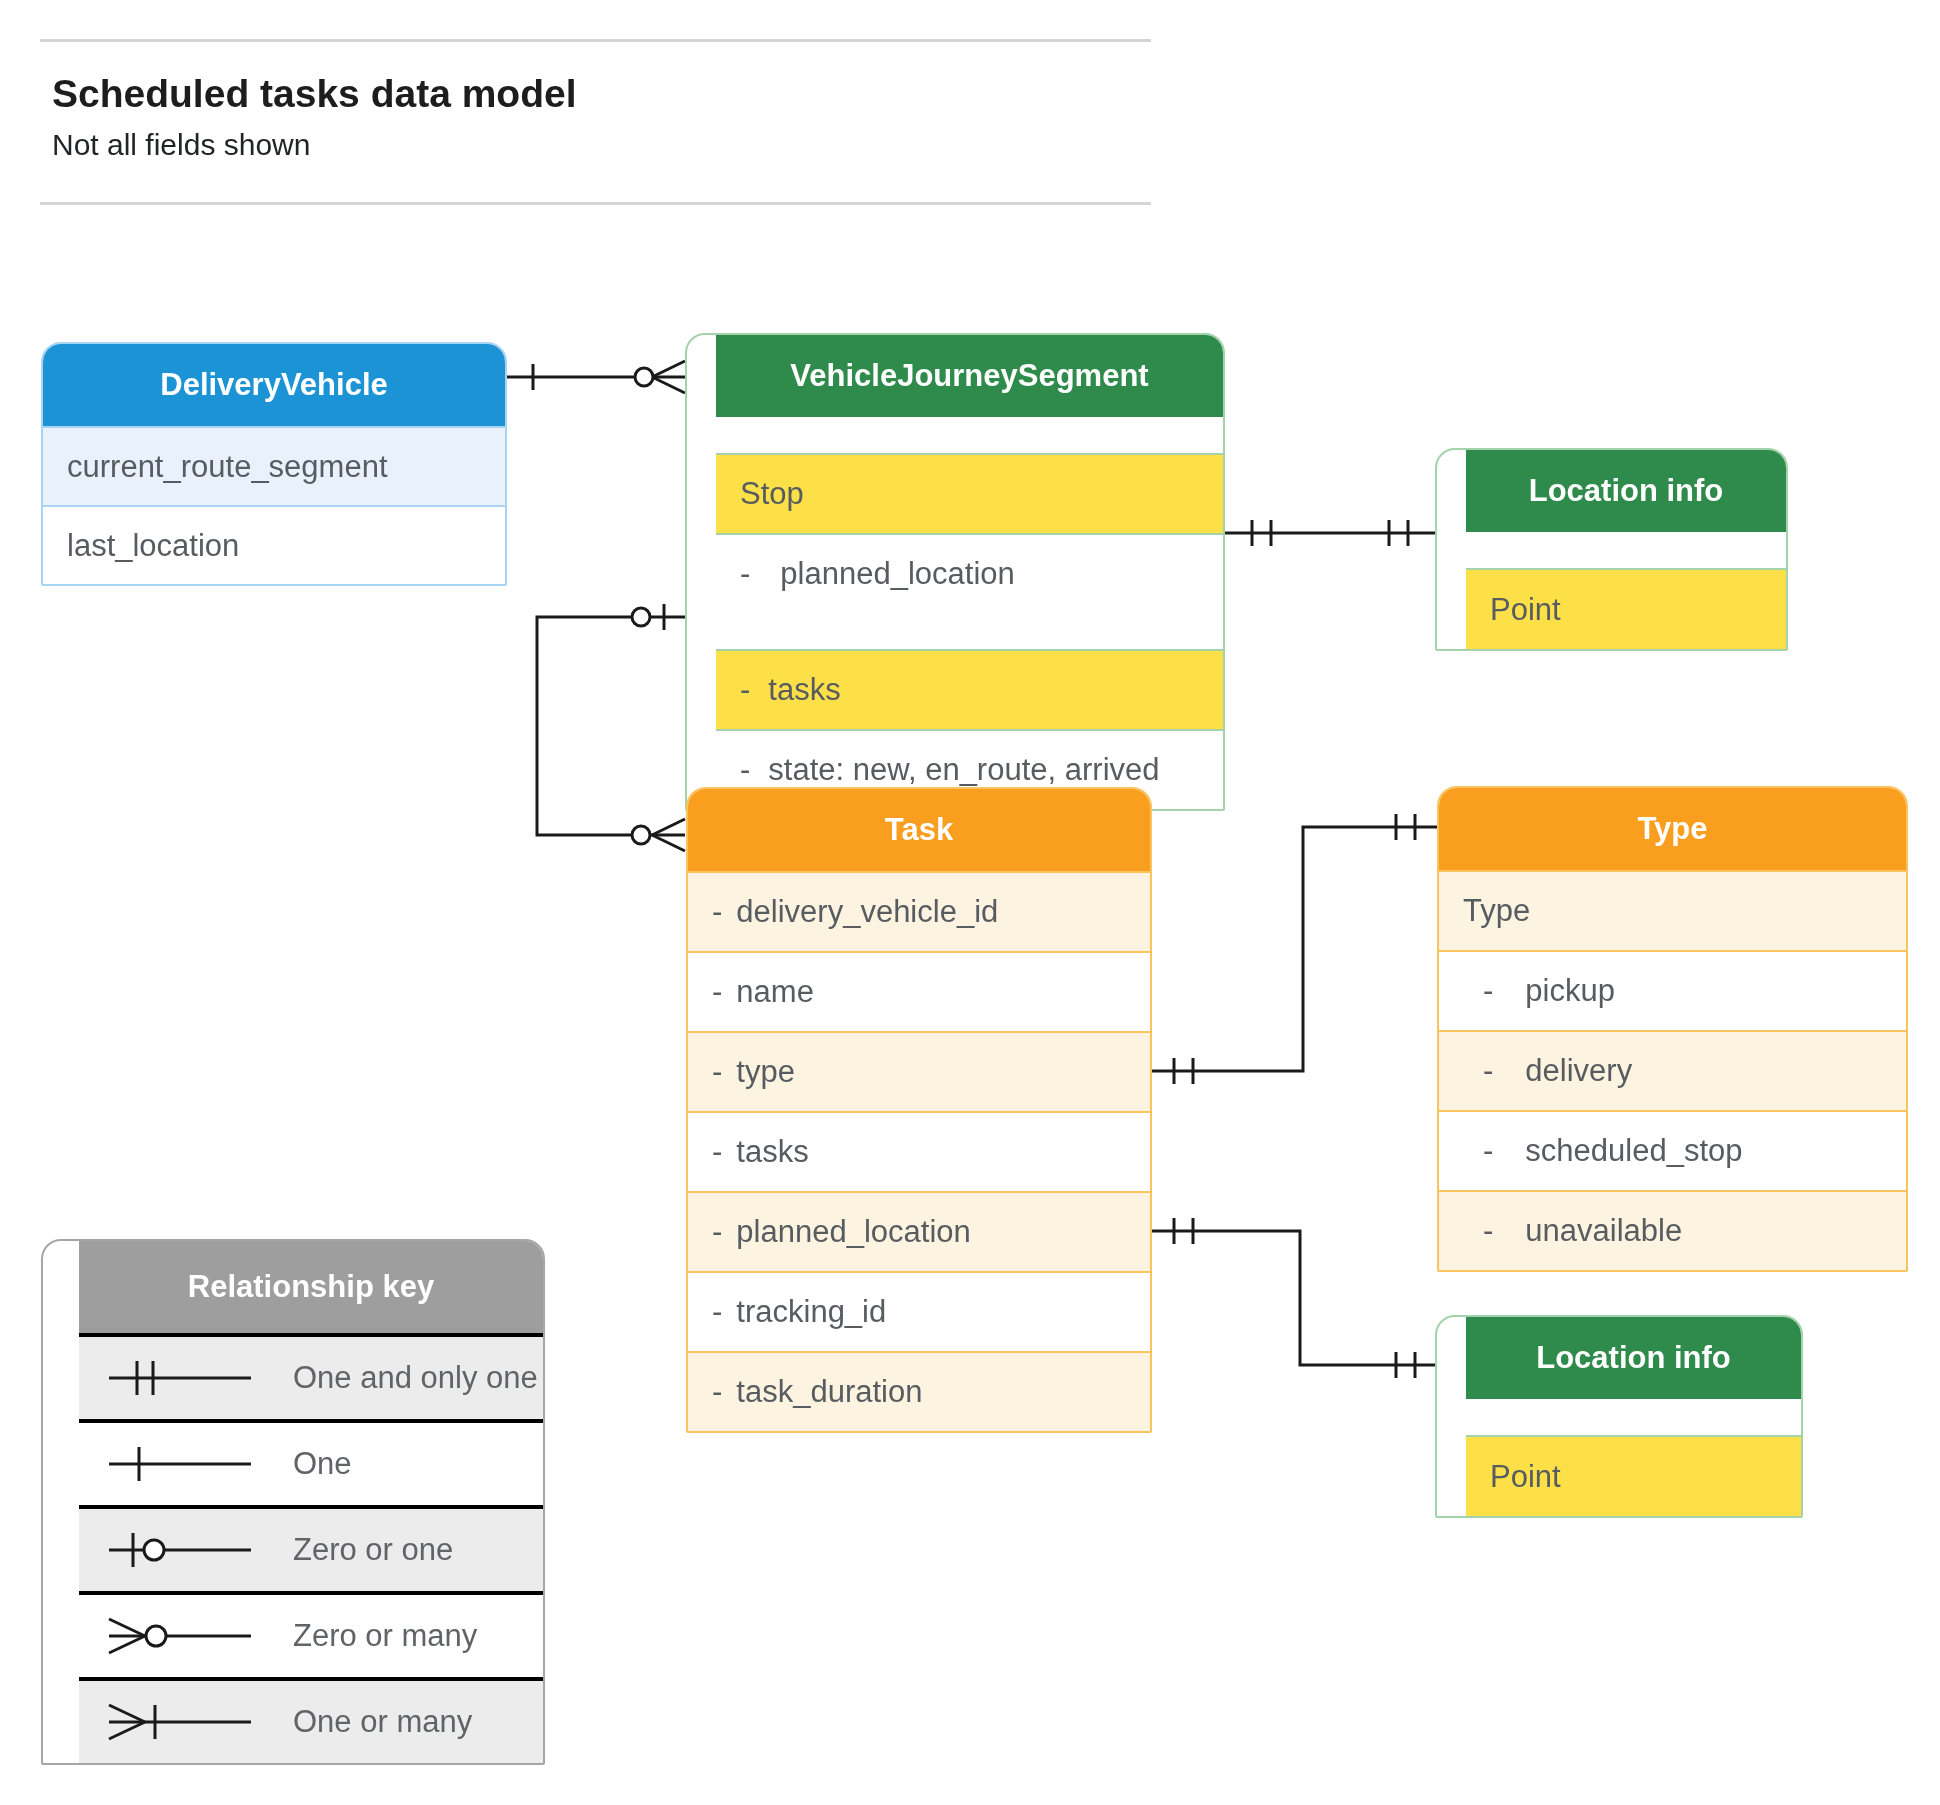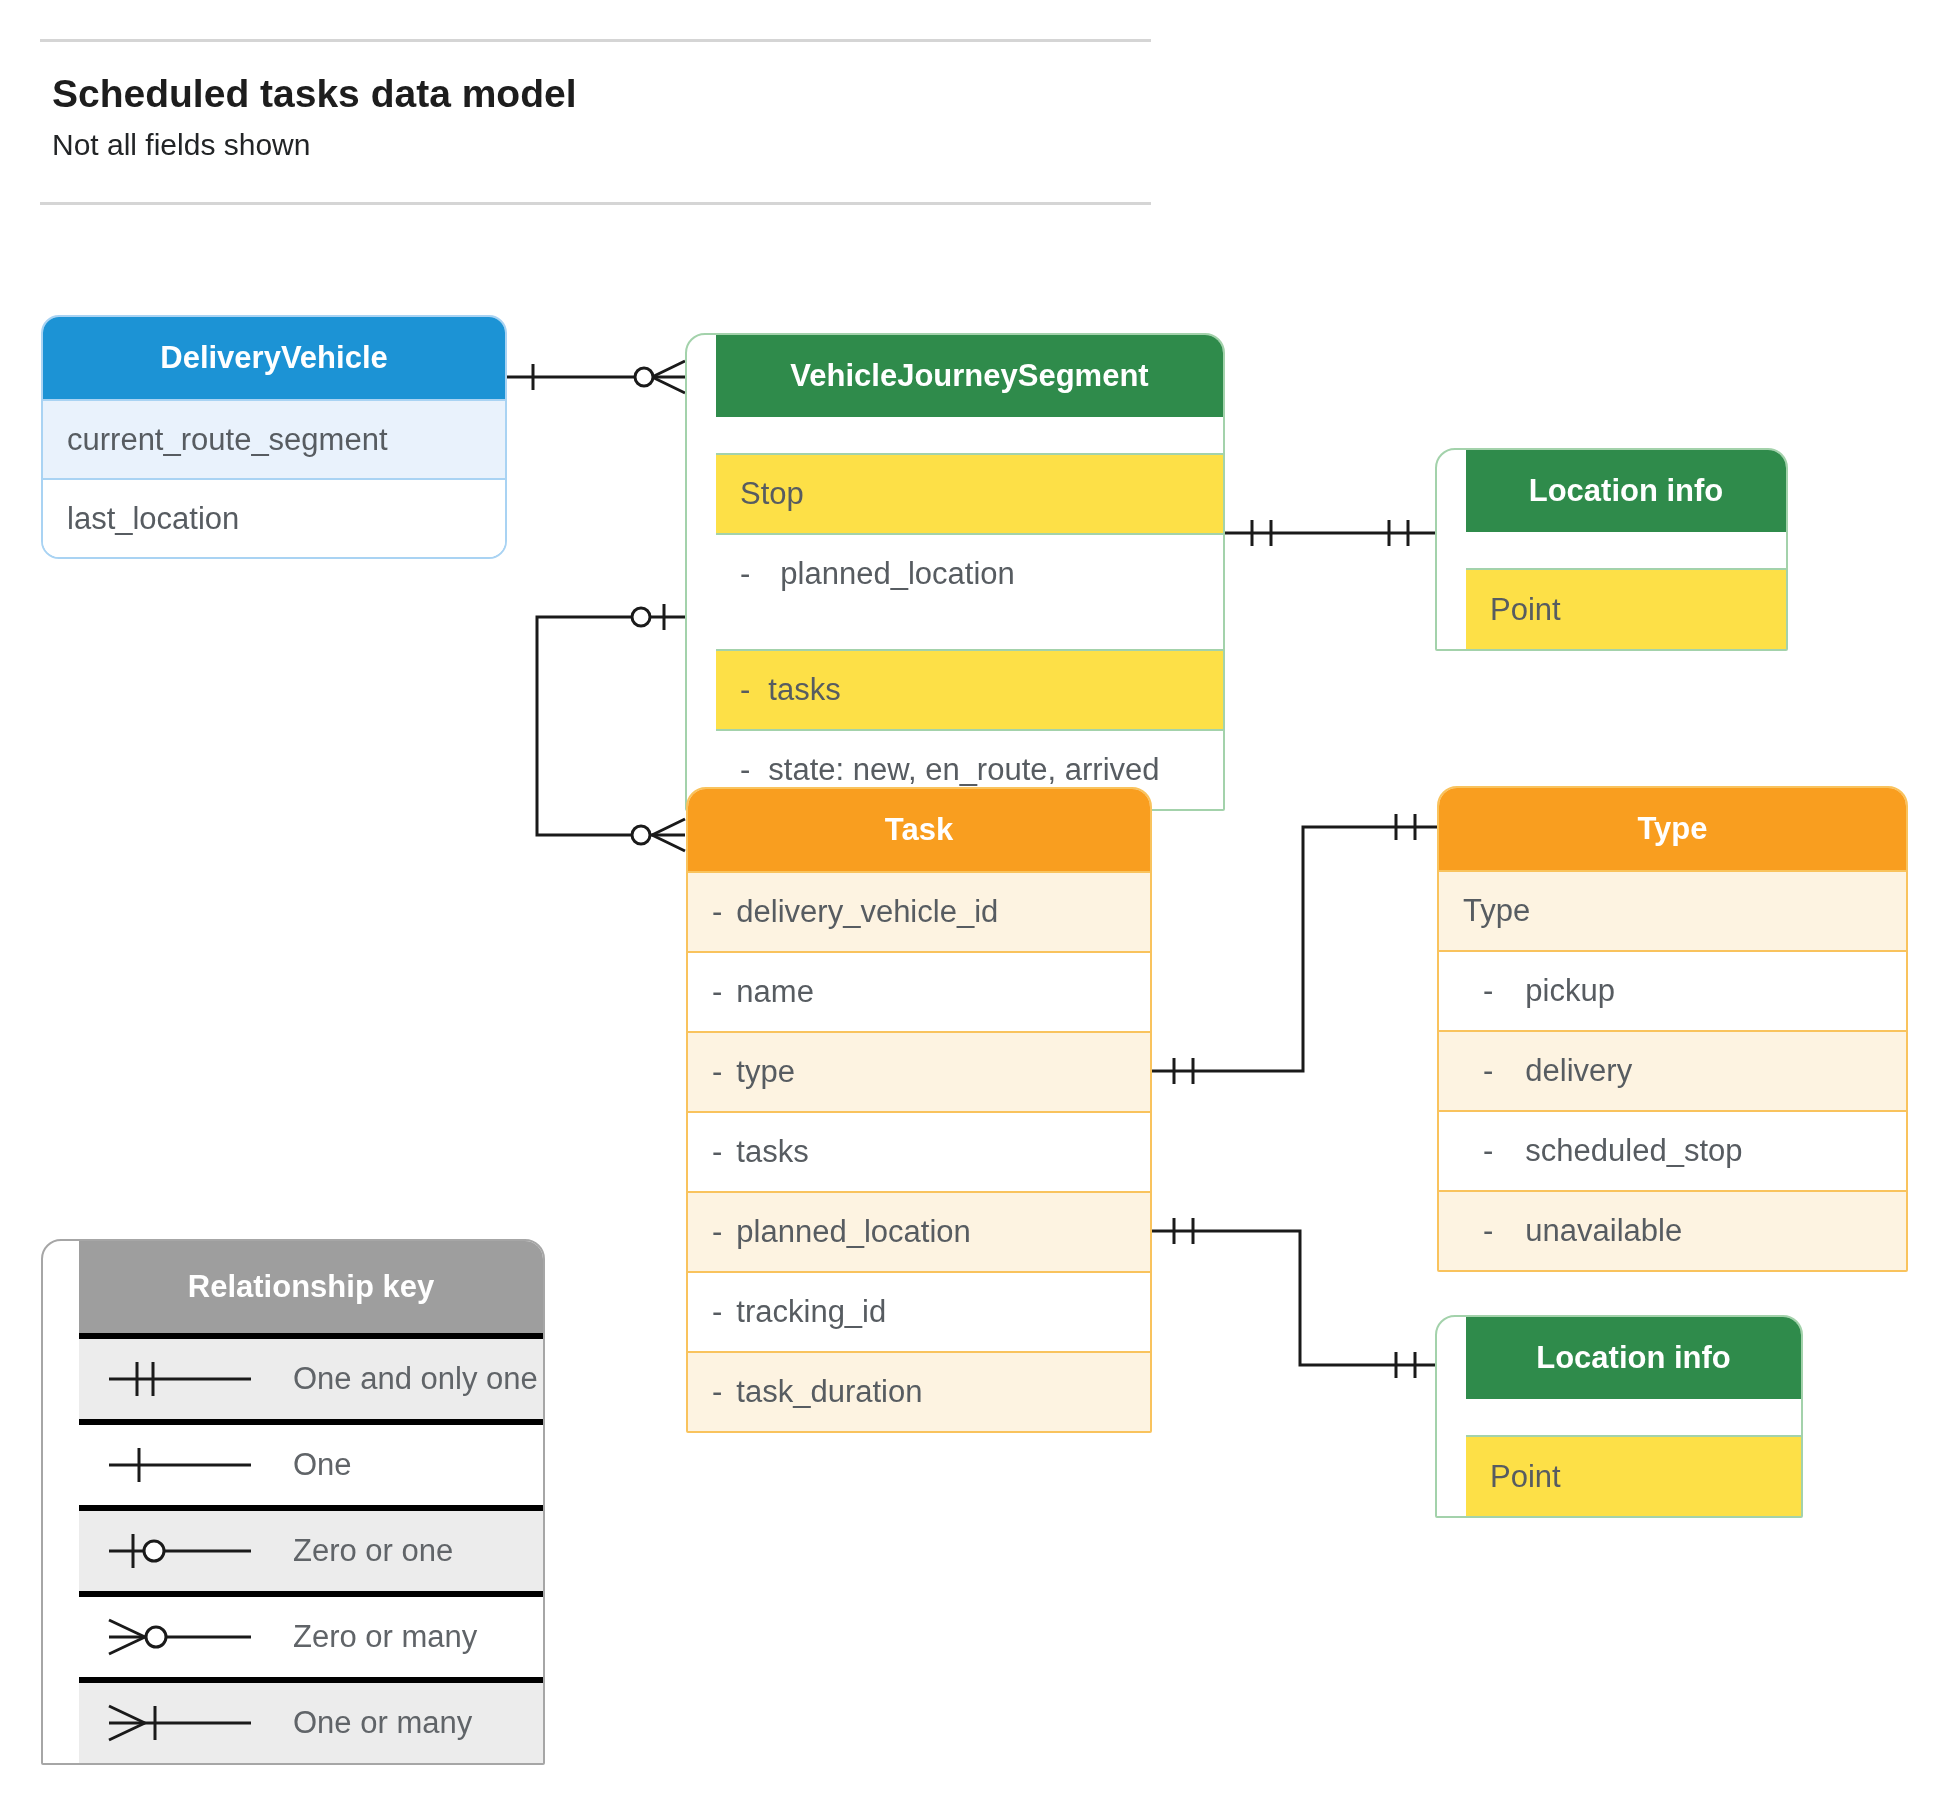--- a/index.html
+++ b/index.html
@@ -35,37 +35,37 @@
   .e-green .hdr{background:#2f8b4b;}
   .e-green .row{border-top-color:#a3d2ab;}
   .e-green .row.tint{background:#fde047;margin-top:36px;}
   
   .e-orange{border-color:#f9c35d;}
   .e-orange .hdr{background:#f99e1f;}
   .e-orange .row{border-top-color:#f9c35d;}
   .e-orange .row.tint{background:#fdf3e1;}
 
   
-  #dv{left:41px;top:315px;width:466px;border-radius:18px;}
+  #dv{left:41px;top:342px;width:466px;}
   #dv .row{height:79px;}
   #vjs{left:685px;top:333px;width:540px;}
   #li1{left:1435px;top:448px;width:353px;}
   #li1 .row{height:81px;}
   #task{left:686px;top:787px;width:466px;}
   #task .dash{margin-right:14px;}
   #type{left:1437px;top:786px;width:471px;}
   #type .dash{margin-left:20px;margin-right:32px;}
   #li2{left:1435px;top:1315px;width:368px;}
   #li2 .row{height:81px;}
   #vjs .row.r-planned .dash{margin-right:30px;}
 
   
   .legend{position:absolute;left:41px;top:1239px;width:504px;box-sizing:border-box;background:#ffffff;border:2px solid #a6a6a6;border-radius:20px 20px 2px 2px;overflow:hidden;padding-left:36px;}
   .legend .hdr{height:92px;display:flex;align-items:center;justify-content:center;background:#9e9e9e;color:#ffffff;font-size:31px;font-weight:700;}
-  .legend .lrow{height:86px;display:flex;align-items:center;padding-left:20px;border-top:6px solid #000000;box-sizing:border-box;font-size:31px;color:#606468;background:#ffffff;}
+  .legend .lrow{height:86px;display:flex;align-items:center;padding-left:20px;border-top:4px solid #000000;box-sizing:border-box;font-size:31px;color:#606468;background:#ffffff;}
   .legend .lrow.tint{background:#ececec;}
   .legend .sym{width:170px;height:86px;flex:0 0 170px;margin-right:24px;}
   .legend .sym path{stroke:#1a1a1a;stroke-width:3;fill:none;}
   .legend .sym circle{stroke:#1a1a1a;stroke-width:3;fill:#ffffff;}
 </style>
 </head>
 <body>
 
 <div class="canvas">
 

